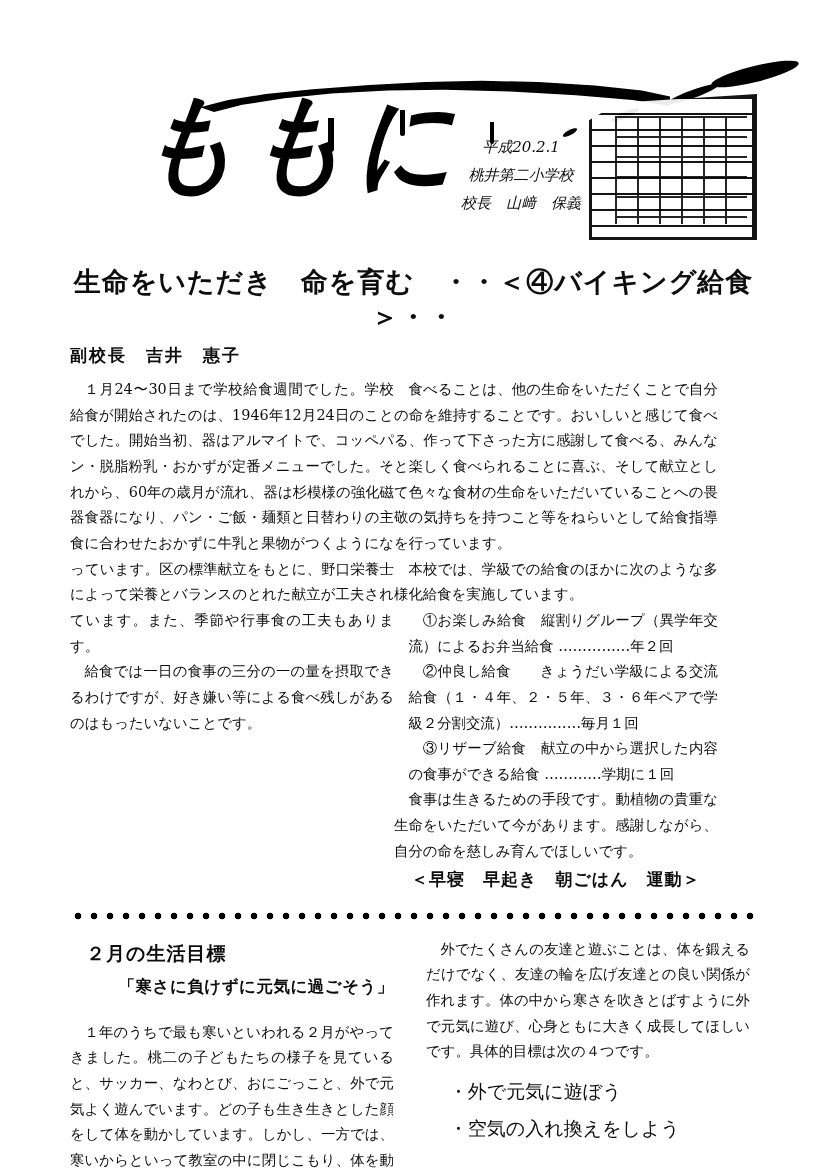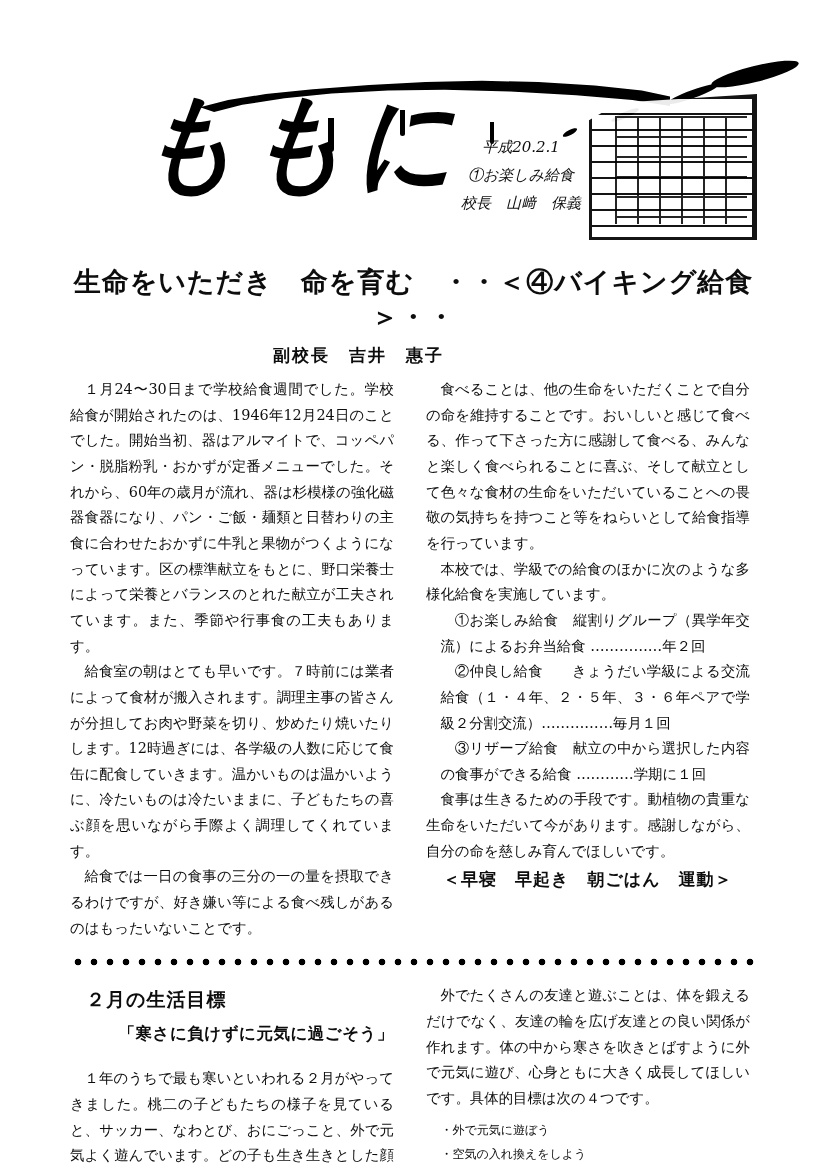--- a/index.html
+++ b/index.html
@@ -114,30 +114,29 @@
     font-size: 27px;
     font-weight: bold;
     letter-spacing: 1px;
     text-align: center;
     line-height: 1.3;
   }
   .byline {
     margin-top: 10px;
     font-size: 17px;
     font-weight: bold;
-    text-align: center;
+    text-align: left;
     padding-right: 110px;
     letter-spacing: 2px;
   }
 
   
   .columns {
     display: flex;
     margin: 10px 70px 0 70px;
-    gap: 32px;
   }
   .col {
     width: 324px;
     font-size: 14.4px;
     line-height: 1.78;
     text-align: justify;
   }
   .col p {
     margin: 0 0 0 0;
     text-indent: 1em;
@@ -185,21 +184,21 @@
     text-align: right;
     letter-spacing: 0.5px;
     margin-bottom: 18px;
   }
   .bullets {
     margin: 8px 0 0 0;
     padding: 0;
     list-style: none;
   }
   .bullets li {
-    font-size: 12px;
+    font-size: 19px;
     line-height: 1.95;
     padding-left: 2.1em;
     text-indent: -0.9em;
   }
   .bullets li::before {
     content: "・";
   }
 
   
   .footer {
@@ -227,34 +226,33 @@
     <div class="ink-splash sp3"></div>
     <div class="ink-splash sp4"></div>
 
     <div class="building"></div>
     <div class="building-grid"></div>
 
     <div class="brush-title">ももに</div>
 
     <div class="masthead-meta">
       <div>平成20.2.1</div>
-      <div>①お楽しみ給食</div>
+      <div>桃井第二小学校</div>
       <div>校長　山﨑　保義</div>
     </div>
   </div>
 
   <div class="headline-wrap">
     <div class="headline">生命をいただき　命を育む　・・＜④バイキング給食＞・・</div>
     <div class="byline">副校長　吉井　惠子</div>
   </div>
 
   <div class="columns">
     <div class="col">
       <p>１月24〜30日まで学校給食週間でした。学校給食が開始されたのは、1946年12月24日のことでした。開始当初、器はアルマイトで、コッペパン・脱脂粉乳・おかずが定番メニューでした。それから、60年の歳月が流れ、器は杉模様の強化磁器食器になり、パン・ご飯・麺類と日替わりの主食に合わせたおかずに牛乳と果物がつくようになっています。区の標準献立をもとに、野口栄養士によって栄養とバランスのとれた献立が工夫されています。また、季節や行事食の工夫もあります。</p>
-      <p>給食室の朝はとても早いです。７時前には業者によって食材が搬入されます。調理主事の皆さんが分担してお肉や野菜を切り、炒めたり焼いたりします。12時過ぎには、各学級の人数に応じて食缶に配食していきます。温かいものは温かいように、冷たいものは冷たいままに、子どもたちの喜ぶ顔を思いながら手際よく調理してくれています。</p>
       <p>給食では一日の食事の三分の一の量を摂取できるわけですが、好き嫌い等による食べ残しがあるのはもったいないことです。</p>
     </div>
     <div class="col">
       <p>食べることは、他の生命をいただくことで自分の命を維持することです。おいしいと感じて食べる、作って下さった方に感謝して食べる、みんなと楽しく食べられることに喜ぶ、そして献立として色々な食材の生命をいただいていることへの畏敬の気持ちを持つこと等をねらいとして給食指導を行っています。</p>
       <p>本校では、学級での給食のほかに次のような多様化給食を実施しています。</p>
       <p class="listline">①お楽しみ給食　縦割りグループ（異学年交流）によるお弁当給食 ……………年２回</p>
       <p class="listline">②仲良し給食　　きょうだい学級による交流給食（１・４年、２・５年、３・６年ペアで学級２分割交流）……………毎月１回</p>
       <p class="listline">③リザーブ給食　献立の中から選択した内容の食事ができる給食 …………学期に１回</p>
       <p class="sub-line">食事は生きるための手段です。動植物の貴重な生命をいただいて今があります。感謝しながら、自分の命を慈しみ育んでほしいです。</p>
       <p class="centered-bold">＜早寝　早起き　朝ごはん　運動＞</p>

